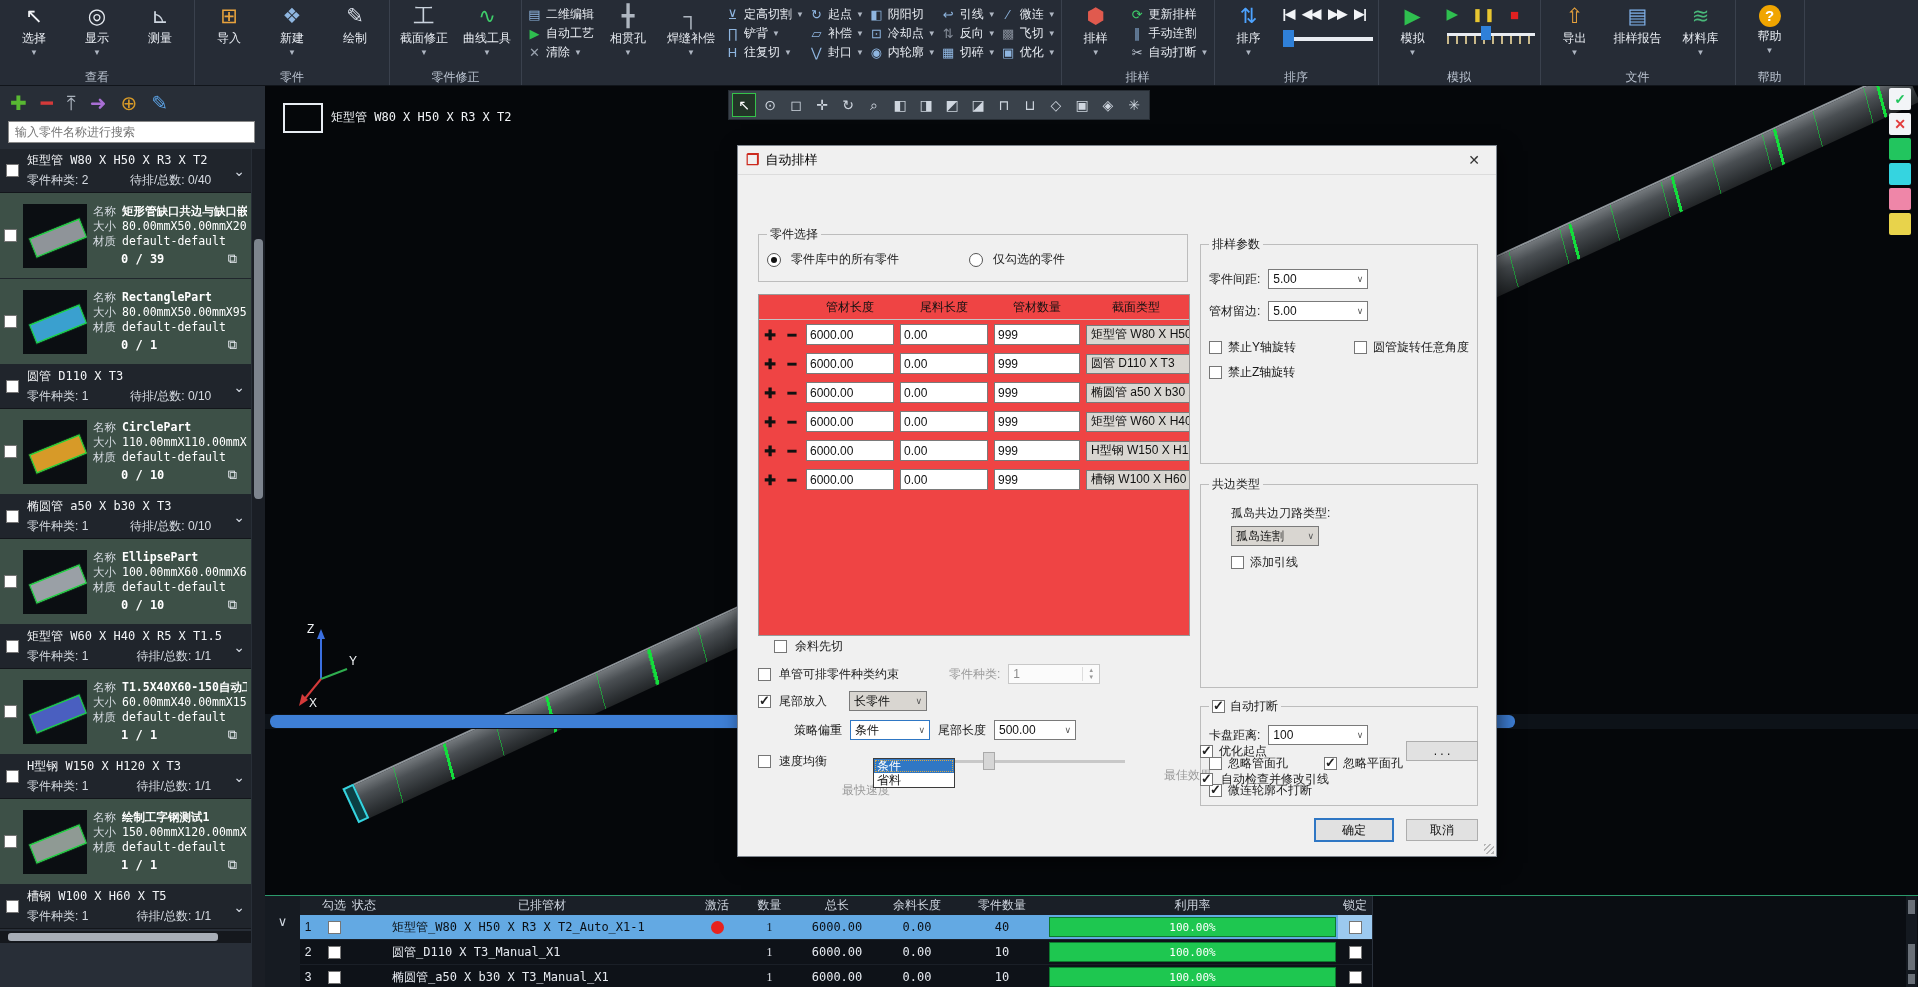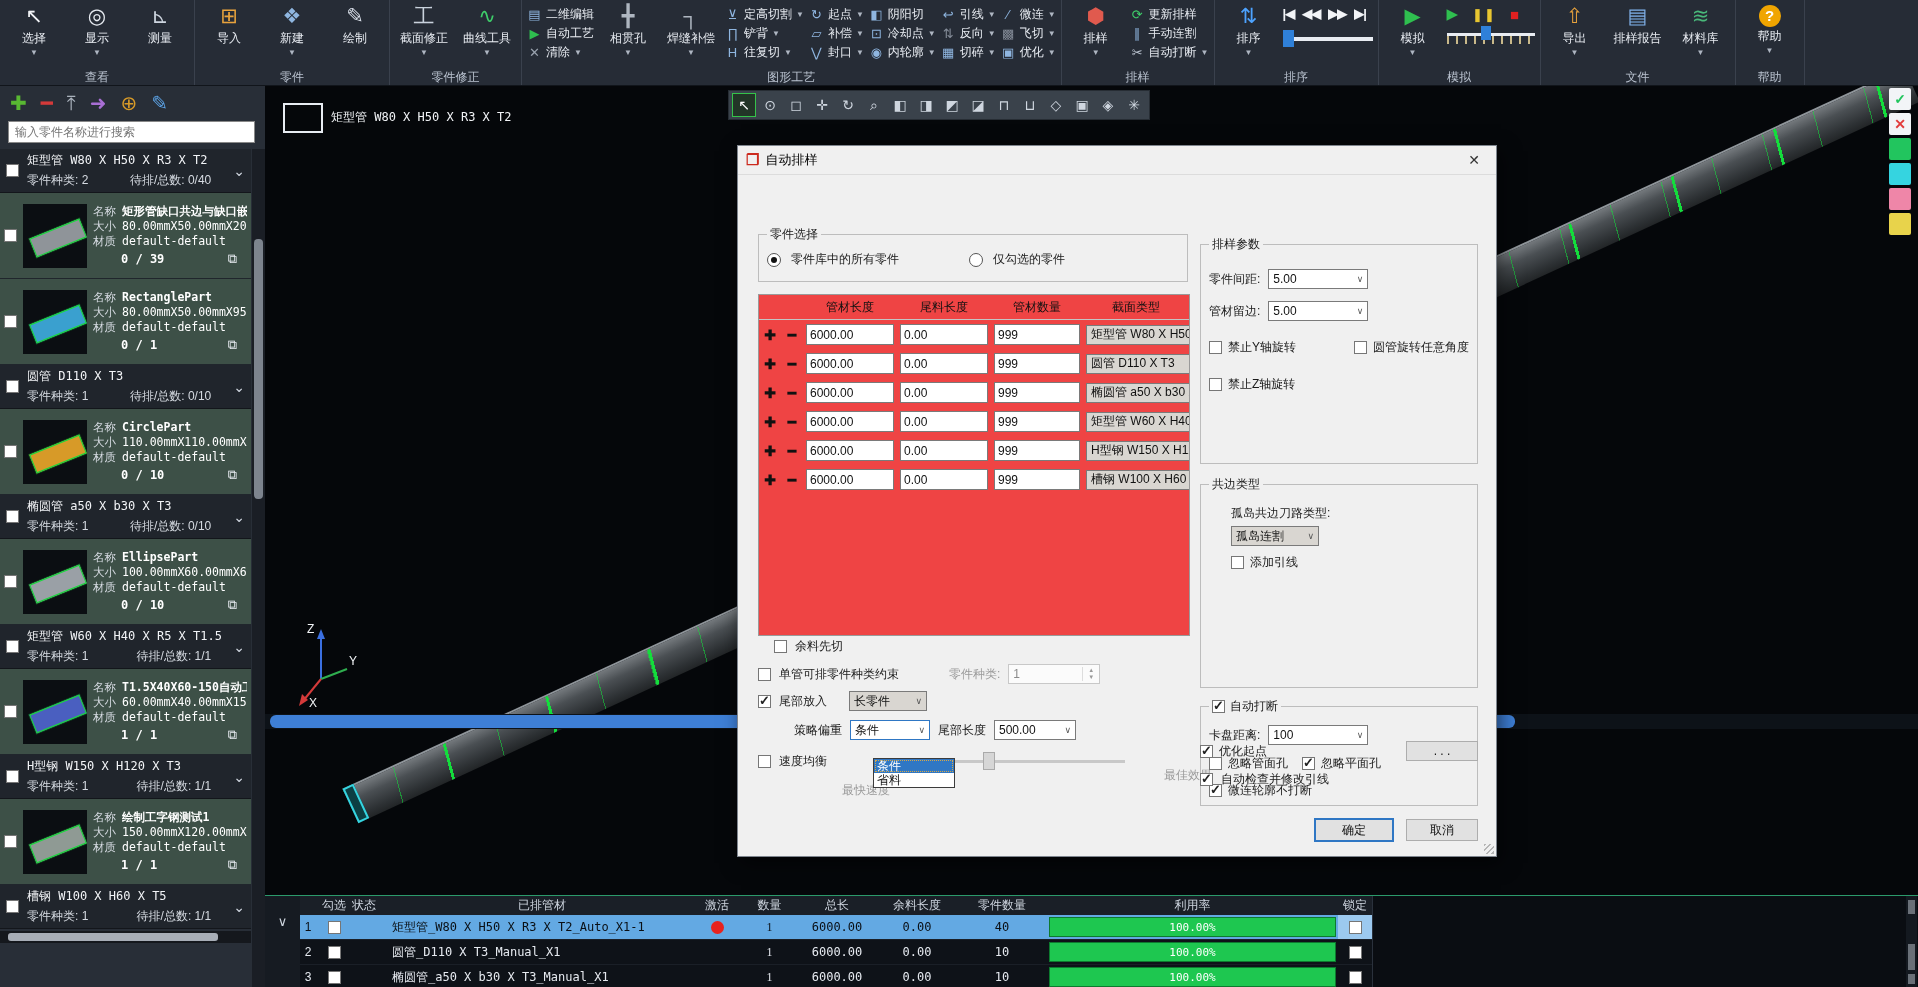--- a/index.html
+++ b/index.html
@@ -340,21 +340,20 @@
             <span>飞切</span>
             <span class="dd">▼</span>
           </div>
           <div class="rsmall">
             <span class="ric" style="color: rgb(143, 182, 224);">▣</span>
             <span>优化</span>
             <span class="dd">▼</span>
           </div>
         </div>
       </div>
-      <div class="rgroup-label">图形工艺</div>
     </div>
     <div class="rgroup">
       <div class="rgroup-items">
         <div class="rbig">
           <span class="ric" style="color: rgb(224, 90, 78);">⬢</span>
           <span class="rlb">排样</span>
           <span class="dd">▼</span>
         </div>
         <div class="rstack">
           <div class="rsmall">
@@ -977,21 +976,21 @@
     <div class="prow" style="margin-top:18px;justify-content:space-between;">
       <span class="cbrow">
           <span class="cb"></span>
         <span>禁止Y轴旋转</span>
         </span>
       <span class="cbrow">
           <span class="cb"></span>
         <span>圆管旋转任意角度</span>
         </span>
     </div>
-    <div class="prow" style="margin-top:20px;">
+    <div class="prow" style="margin-top:8px;">
       <span class="cbrow">
           <span class="cb"></span>
         <span>禁止Z轴旋转</span>
         </span>
     </div>
   </fieldset>
 
   <fieldset id="fs-coedge">
     <legend>共边类型</legend>
     <div class="cbrow ind1" style="margin-top:8px;">孤岛共边刀路类型:</div>
@@ -1012,21 +1011,21 @@
       <span class="cb on"></span>
       <span>自动打断</span>
     </legend>
     <div class="prow" style="margin-top:6px;">
       <span>卡盘距离:</span>
       <span class="combo" style="width:100px;">
         <span class="val">100</span>
           <span class="arr">∨</span>
         </span>
     </div>
-    <div class="prow" style="margin-top:10px;gap:14px;font-family:Liberation Serif, serif;">
+    <div class="prow" style="margin-top:10px;gap:36px;font-family:Liberation Serif, serif;">
       <span class="cbrow">
           <span class="cb"></span>
         <span>忽略管面孔</span>
         </span>
       <span class="cbrow">
           <span class="cb on"></span>
         <span>忽略平面孔</span>
         </span>
     </div>
     <div class="prow" style="margin-top:10px;">

